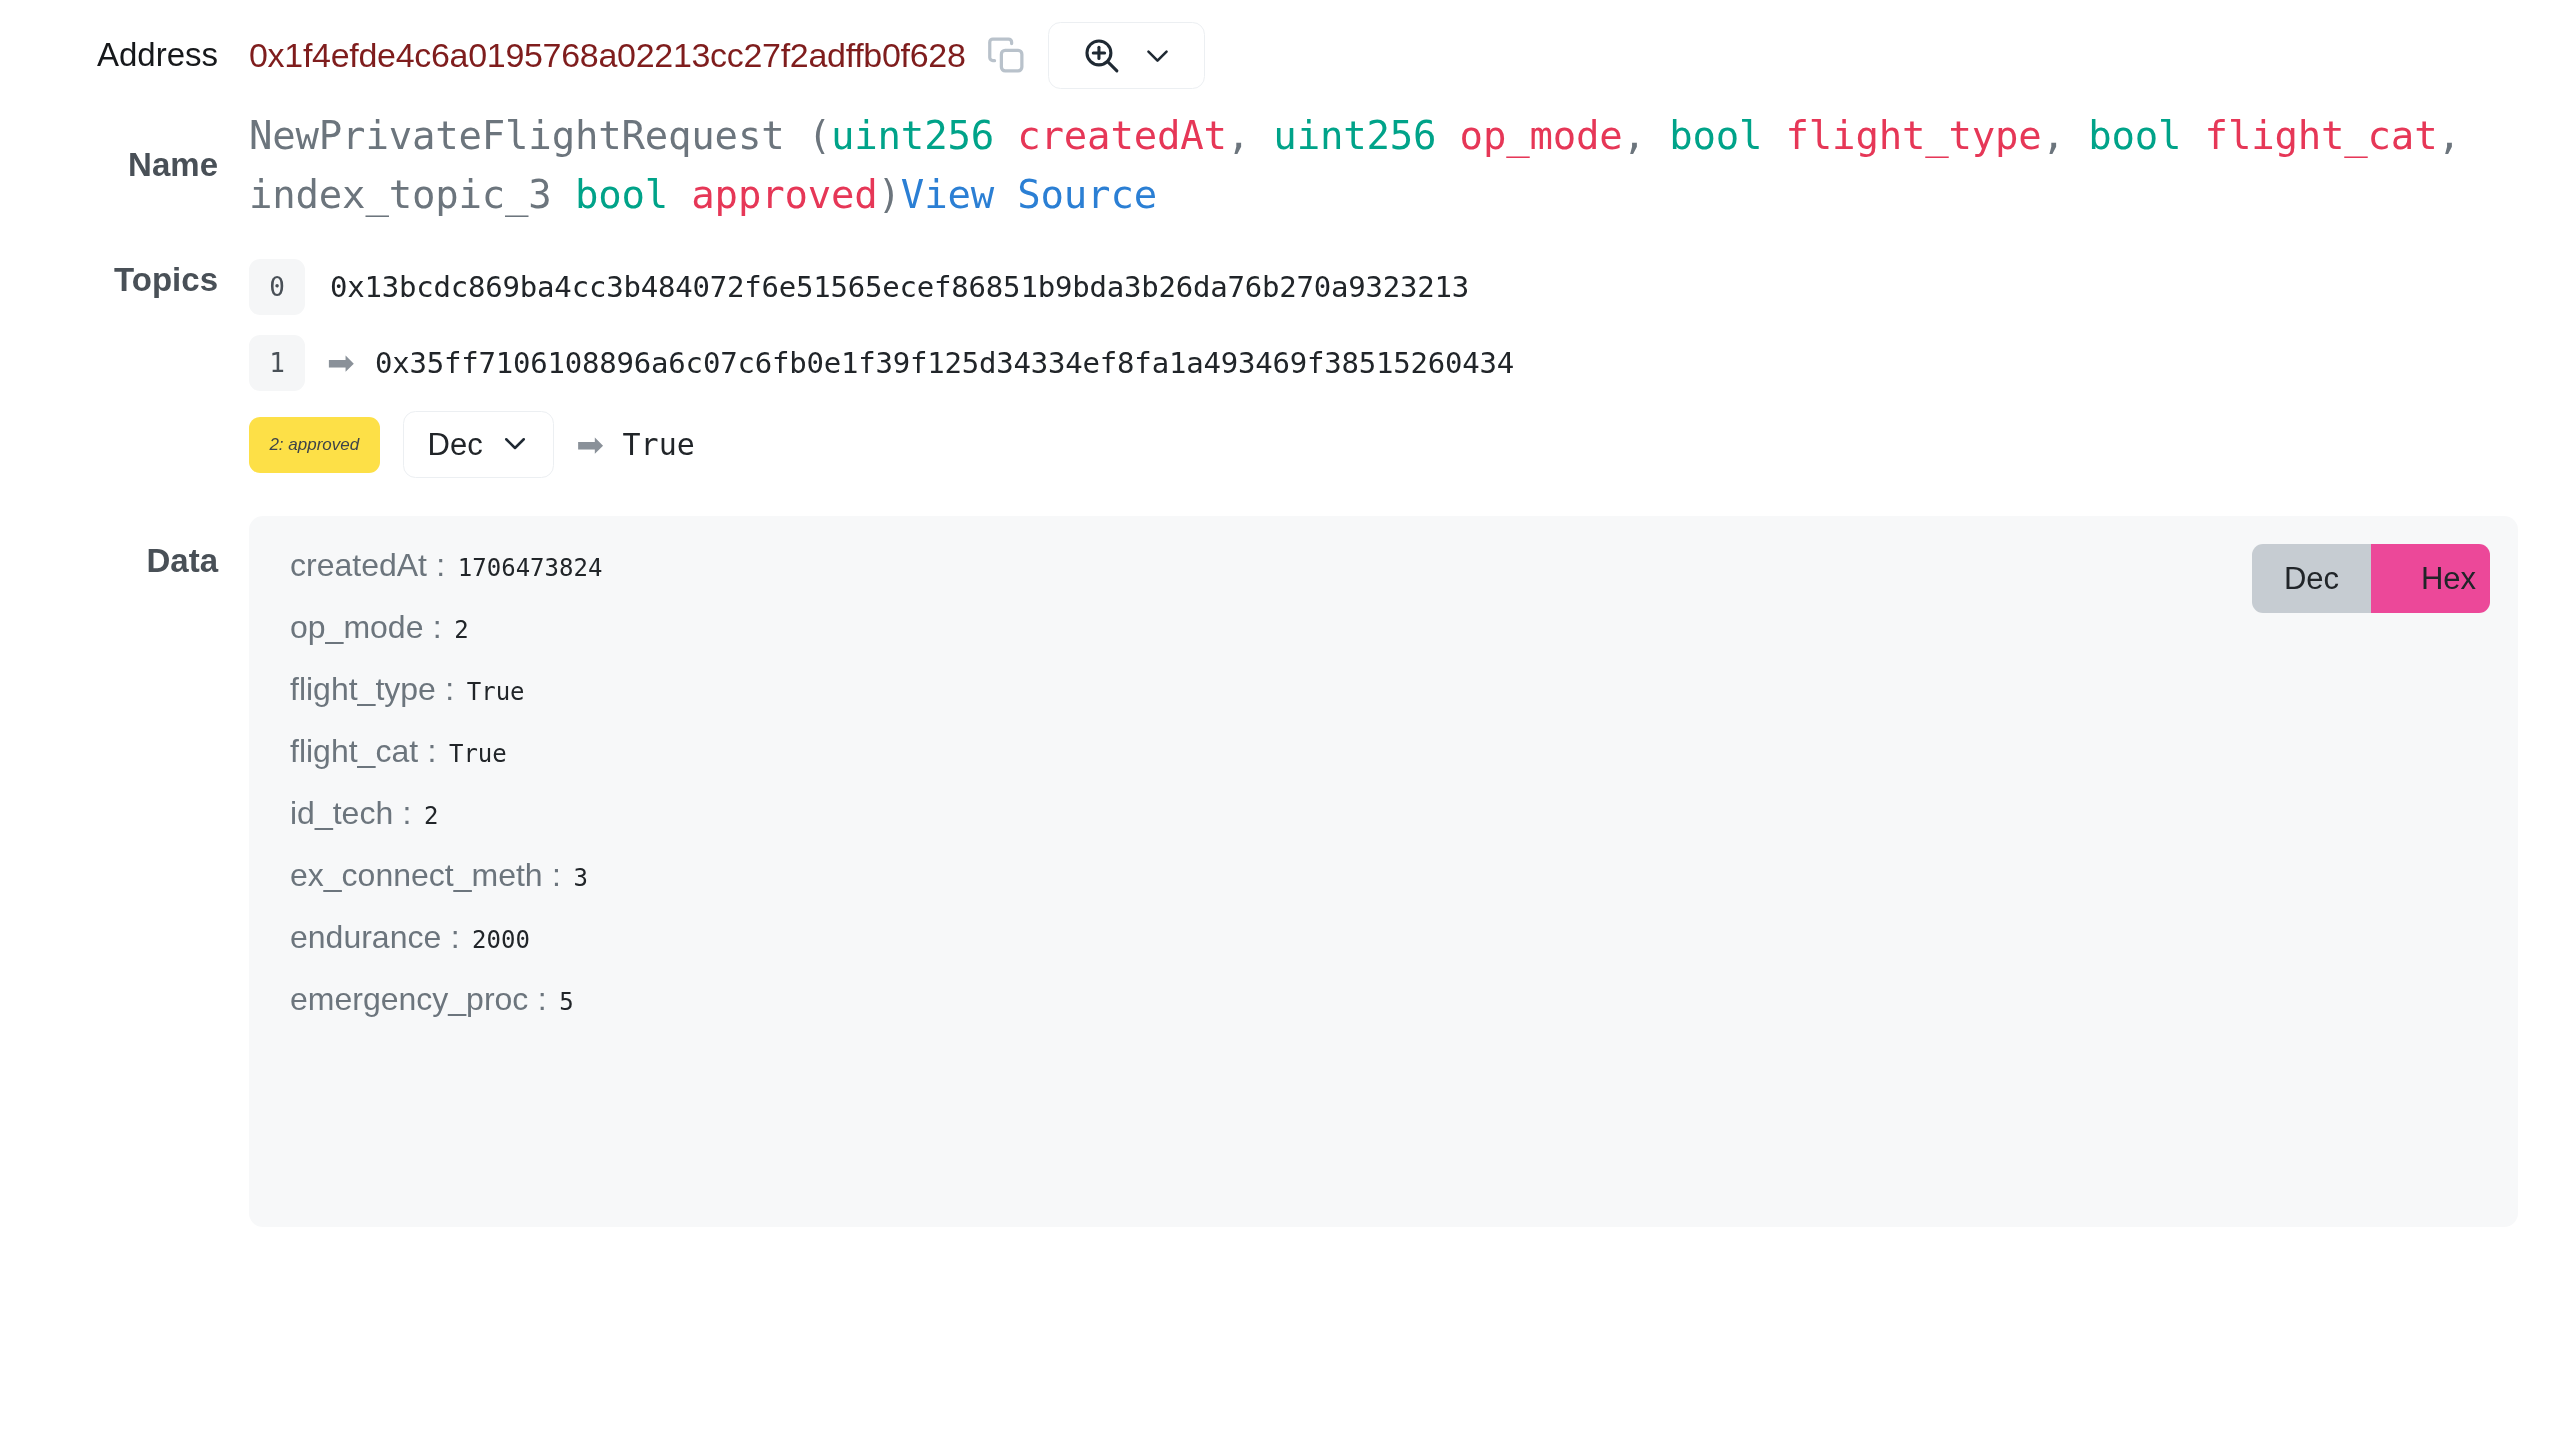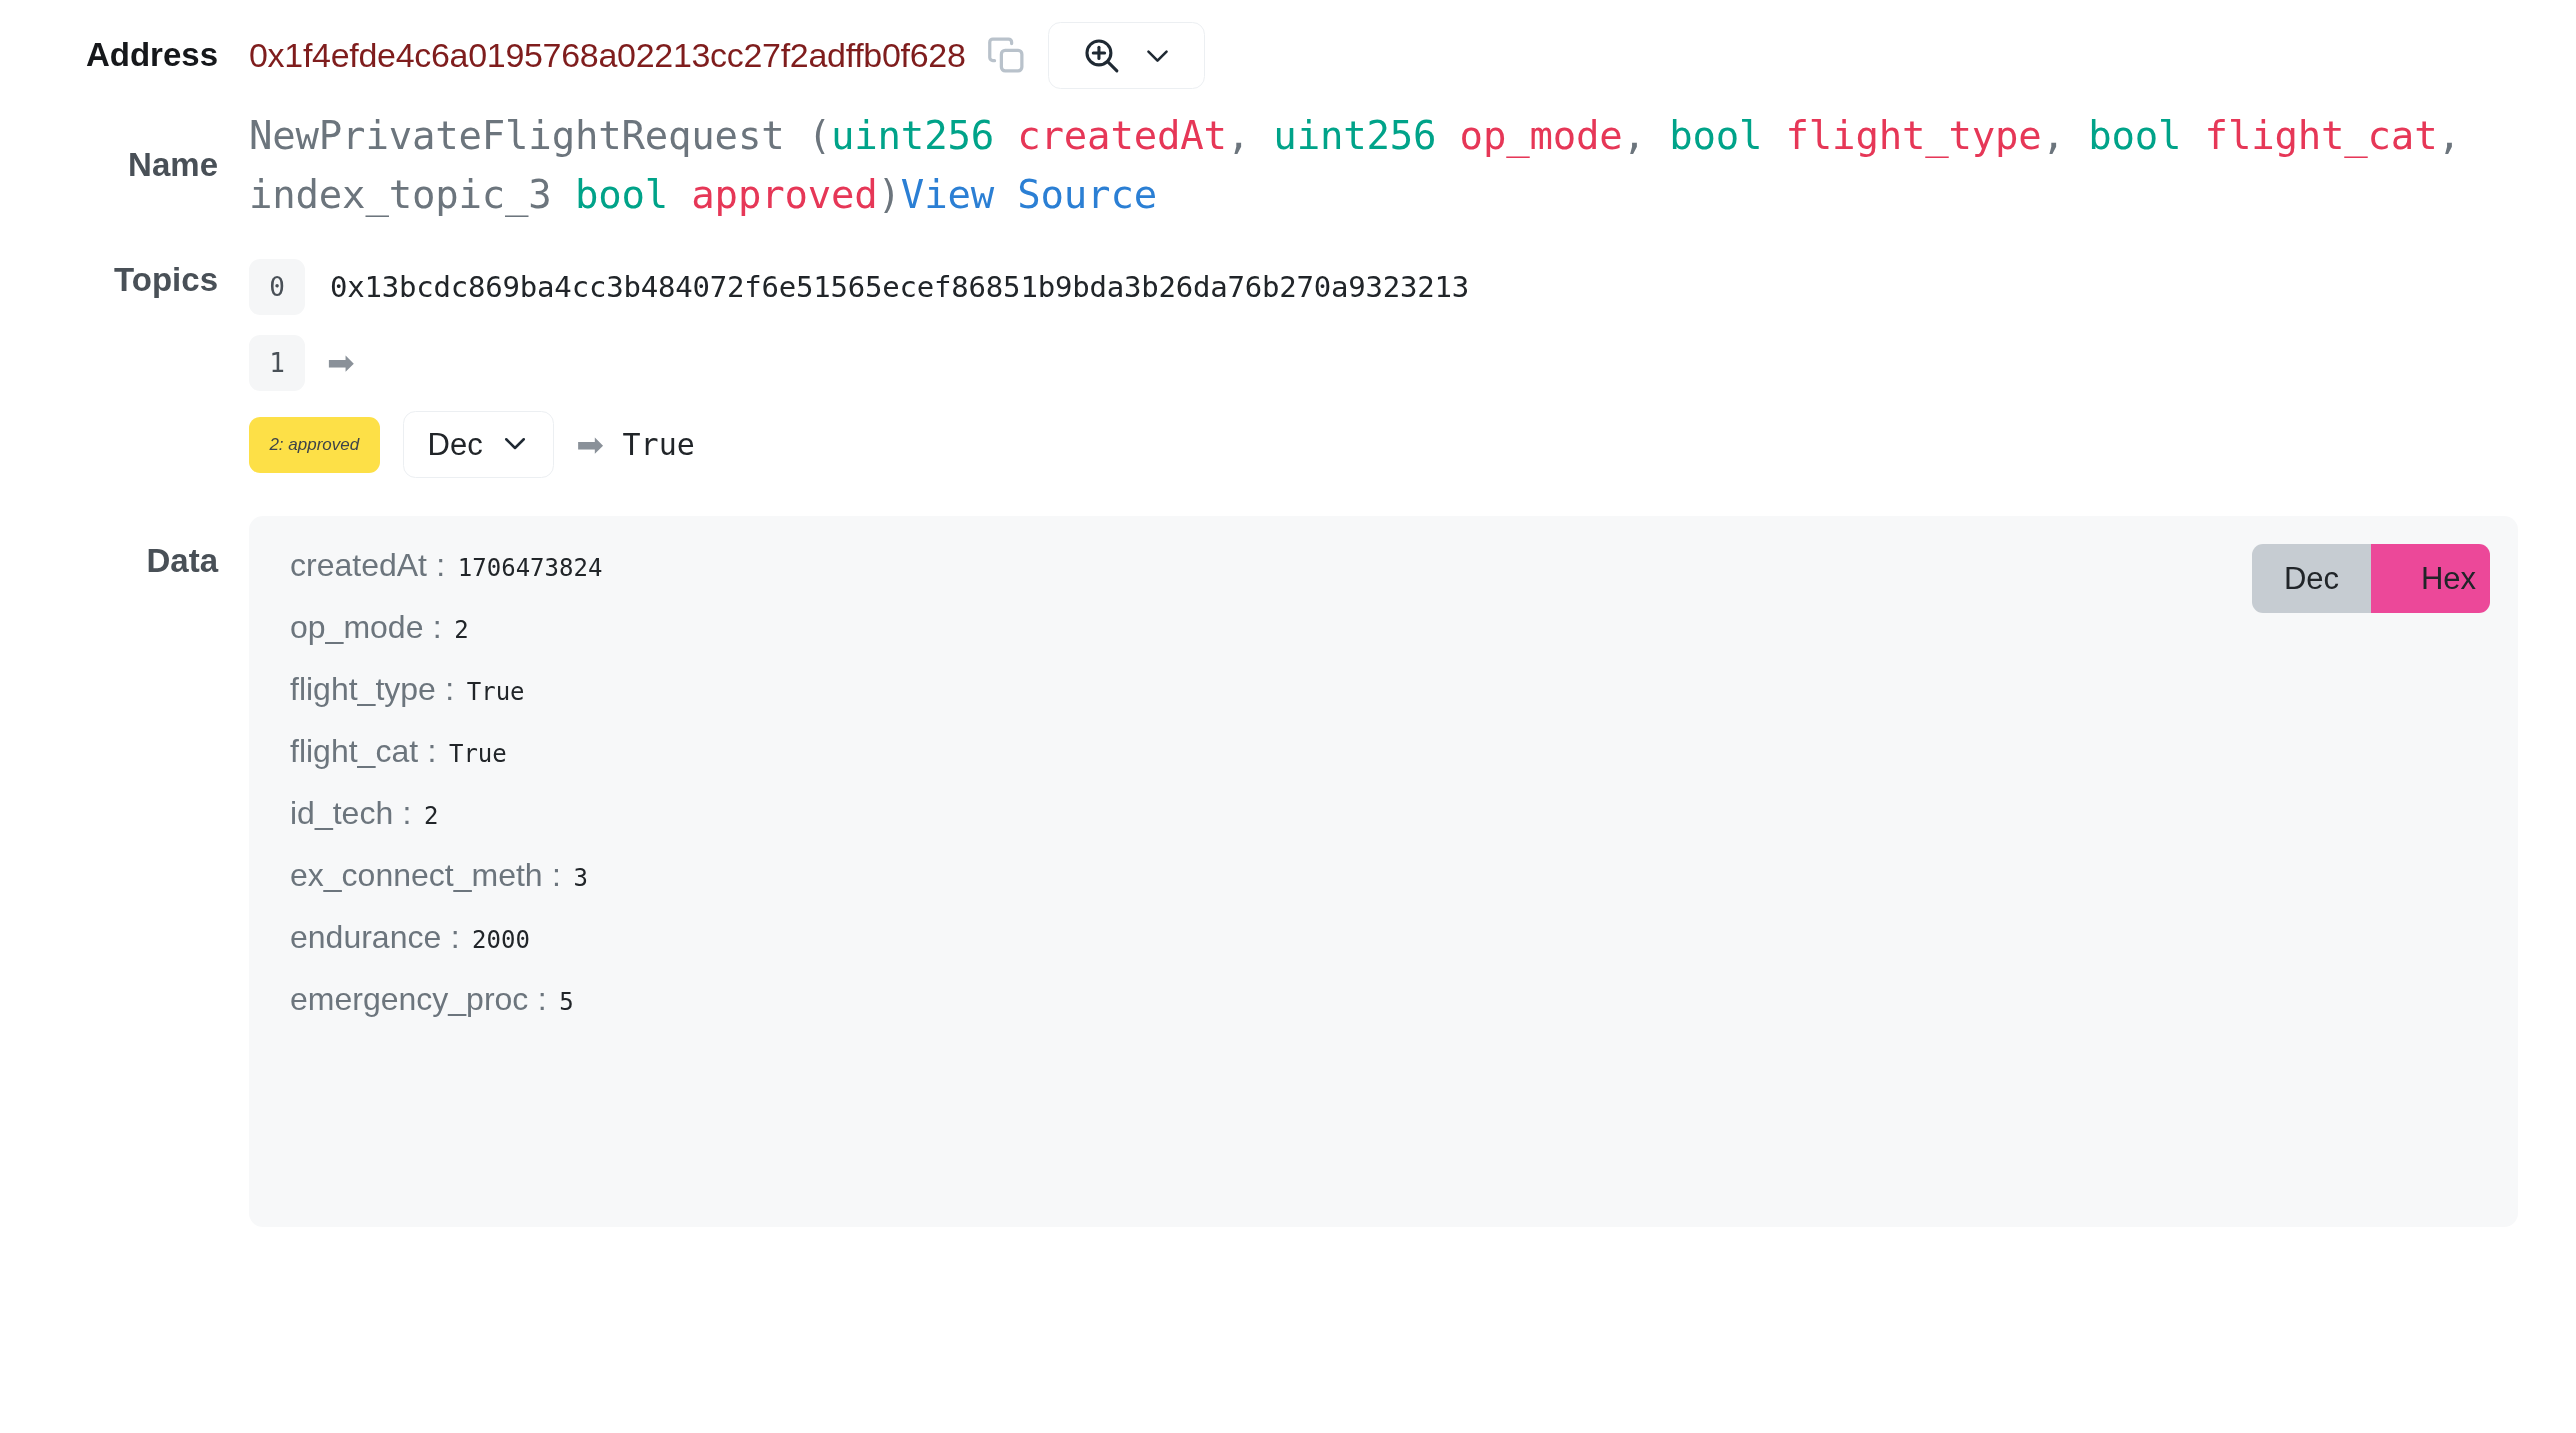--- a/index.html
+++ b/index.html
@@ -34,21 +34,21 @@
     width: 249px;
     min-width: 249px;
     text-align: right;
     padding-right: 31px;
     font-size: 33px;
     line-height: 1.28;
     color: #495057;
     font-weight: 700;
   }
   .row-label.bold {
-    font-weight: 700;
+    font-weight: 400;
     color: #16181b;
   }
   .row-body {
     flex: 1 1 auto;
     min-width: 0;
   }
 
   
   #address-row {
     padding-top: 22px;
@@ -310,20 +310,21 @@
     <div class="row-label">Topics</div>
     <div class="row-body">
       <div id="topics-list">
           <div class="topic-line">
             <div class="idx-badge">0</div>
             <span class="topic-hash">0x13bcdc869ba4cc3b484072f6e51565ecef86851b9bda3b26da76b270a9323213</span>
           </div>
           <div class="topic-line">
             <div class="idx-badge">1</div>
             <span class="arrow-glyph">➡</span>
+            <span class="topic-hash after-arrow">0x35ff7106108896a6c07c6fb0e1f39f125d34334ef8fa1a493469f38515260434</span>
           </div>
         </div>
 
       <div class="topic-decoded">
         <div class="pill-badge">2: approved</div>
         <div class="dec-select">
           <span class="dec-label">Dec</span>
           <span>
             <svg width="30" height="30" viewBox="0 0 24 24" fill="none" stroke="#1f2933" stroke-width="2" stroke-linecap="round" stroke-linejoin="round">
               <polyline points="5 9 12 16 19 9"></polyline>

